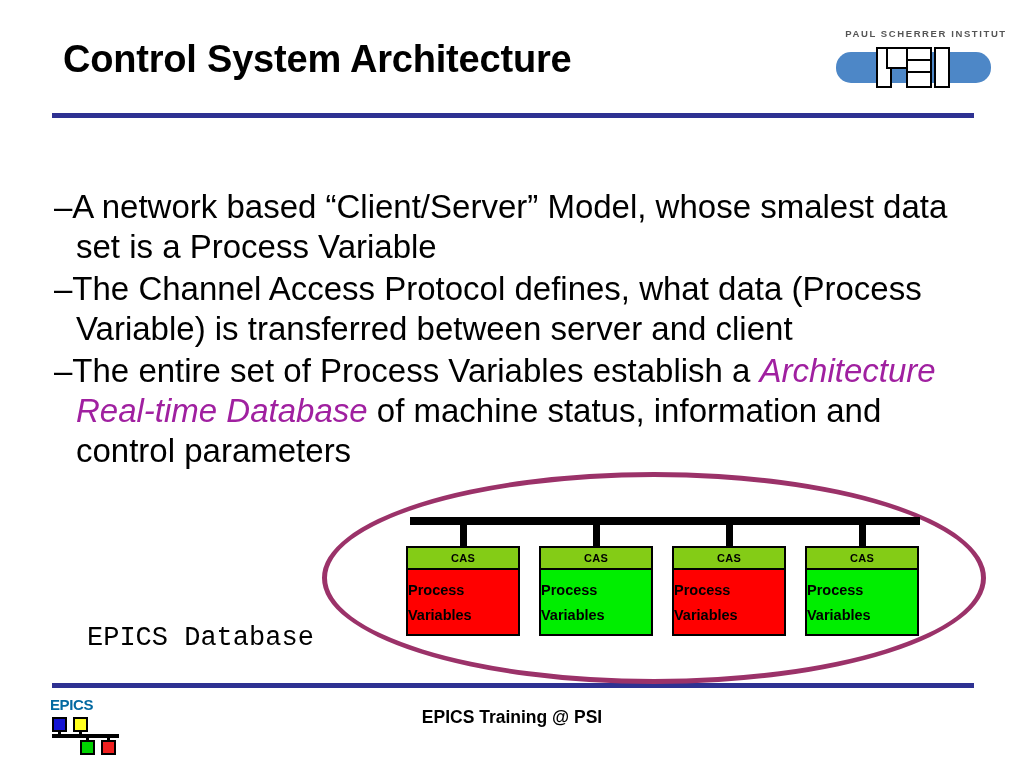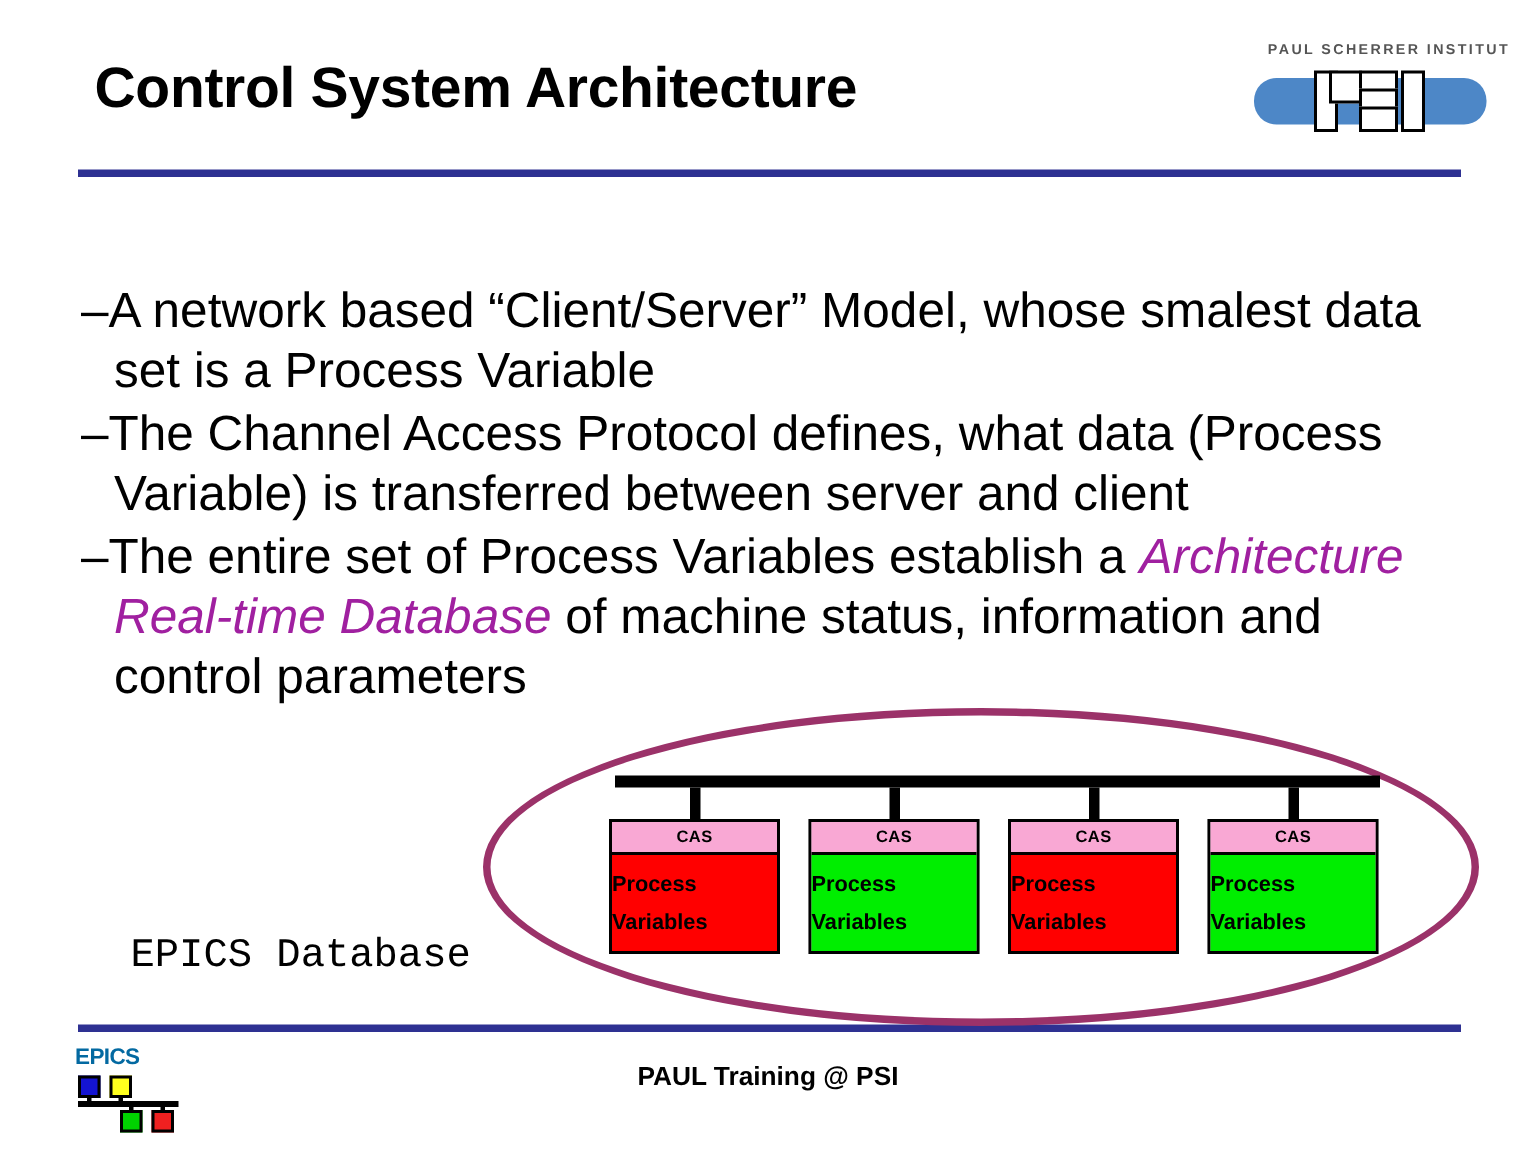--- a/index.html
+++ b/index.html
@@ -151,21 +151,21 @@
     position: absolute;
     top: 80px;
     width: 114px;
     height: 90px;
     border: 2px solid #000000;
     box-sizing: border-box;
     background: #c0c0c0;
   }
   .node-header {
     height: 22px;
-    background: #f9a8d4;
+    background: #84cc16;
     border-bottom: 2px solid #000000;
     box-sizing: border-box;
     display: flex;
     align-items: center;
     justify-content: center;
     font-size: 11px;
     font-weight: bold;
     color: #000000;
     letter-spacing: 0.3px;
   }
@@ -315,21 +315,21 @@
     <div class="node-header">CAS</div>
     <div class="node-body green">
       <span>Process</span>
       <span>Variables</span>
     </div>
   </div>
 </div>
 
 <div id="epics-database-label">EPICS Database</div>
 
-<div id="footer-title">PAUL Training @ PSI</div>
+<div id="footer-title">EPICS Training @ PSI</div>
 
 <div id="epics-logo">
   <div id="epics-logo-text">EPICS</div>
   <div class="epics-wire" id="epics-bar"></div>
   <div class="epics-wire" id="epics-stem-1"></div>
   <div class="epics-wire" id="epics-stem-2"></div>
   <div class="epics-wire" id="epics-stem-3"></div>
   <div class="epics-wire" id="epics-stem-4"></div>
   <div class="epics-sq blue"></div>
   <div class="epics-sq yellow"></div>

